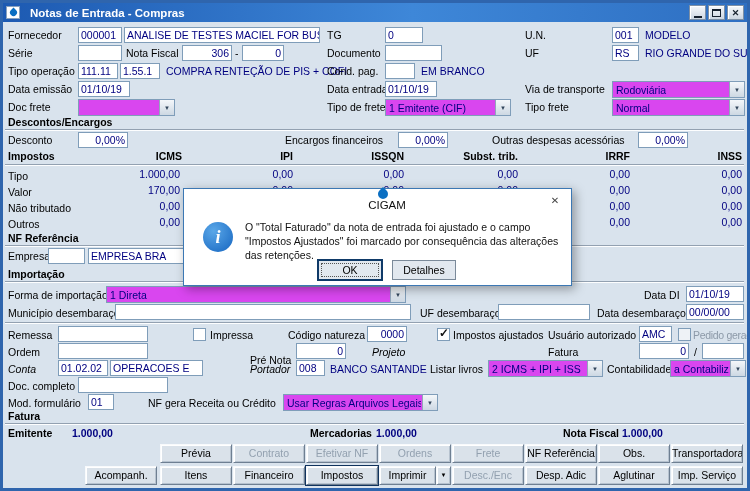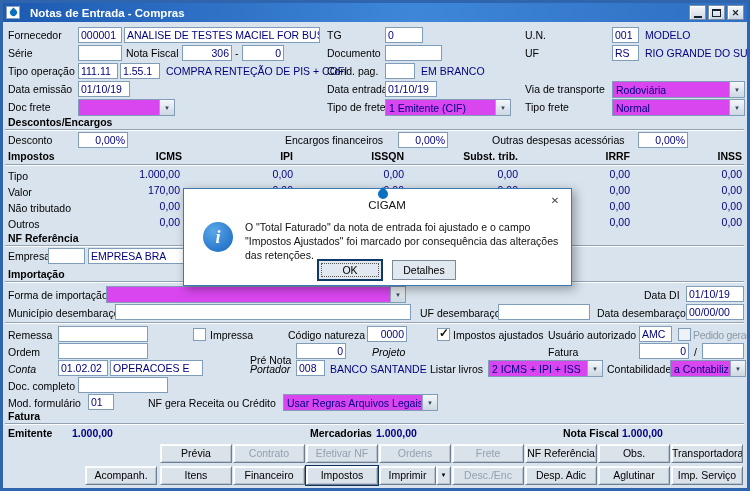--- a/index.html
+++ b/index.html
@@ -185,20 +185,21 @@
   <span class="sec" style="left:8px;top:232px">NF Referência</span>
   <div class="hline" style="top:245px"></div>
   <span class="lbl" style="left:8px;top:248px">Empresa</span>
   <div class="fld" style="left:48px;top:248px;width:37px"></div>
   <div class="fld" style="left:88px;top:248px;width:222px">EMPRESA BRA</div>
 
   <span class="sec" style="left:8px;top:268px">Importação</span>
   <div class="hline" style="top:281px"></div>
   <span class="lbl" style="left:8px;top:287px">Forma de importação</span>
   <div class="cmb" style="left:106px;top:286px;width:300px">
+    <span class="val">1 Direta</span>
     <span class="arr">▼</span>
   </div>
   <span class="lbl" style="left:644px;top:287px">Data DI</span>
   <div class="fld" style="left:686px;top:286px;width:58px">01/10/19</div>
 
   <span class="lbl" style="left:8px;top:305px">Município desembaraço</span>
   <div class="fld" style="left:115px;top:304px;width:296px"></div>
   <span class="lbl" style="left:420px;top:305px">UF desembaraço</span>
   <div class="fld" style="left:498px;top:304px;width:92px"></div>
   <span class="lbl" style="left:597px;top:305px">Data desembaraço</span>

